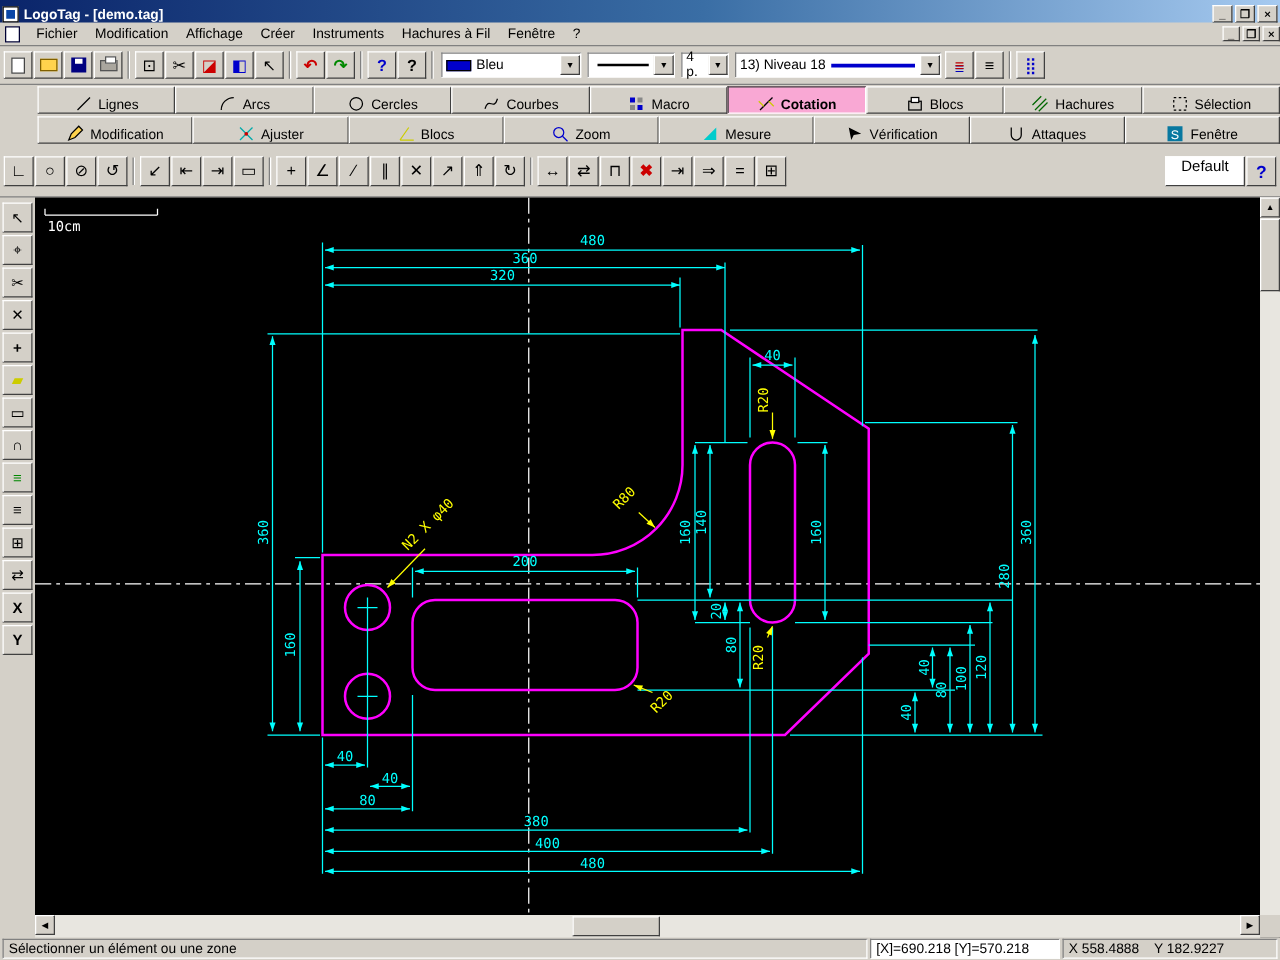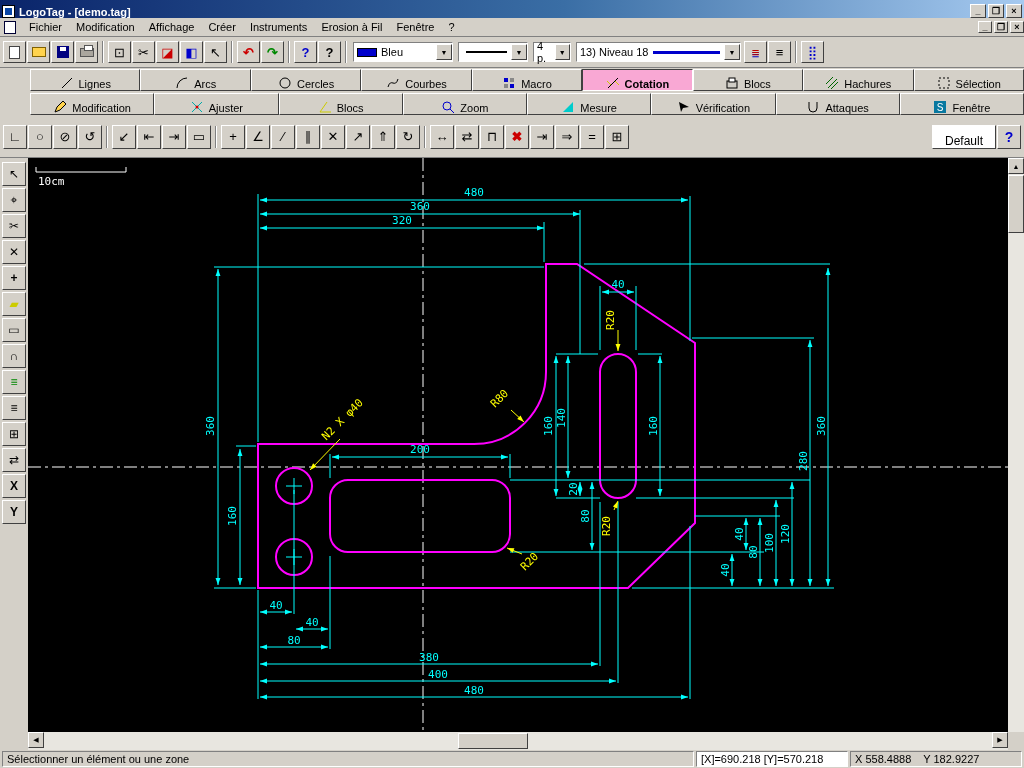--- a/index.html
+++ b/index.html
@@ -42,21 +42,21 @@
   #tabs1 { top:68px; height:24px; display:flex; padding-left:30px; }
   #tabs2 { top:92px; height:24px; display:flex; padding-left:30px; }
   .tab { flex:1; height:22px; margin-top:1px; display:flex; align-items:flex-end; justify-content:center; gap:5px; }
   .tab.active { background:#f9a8d4; border-color:#404040 #ffffff #ffffff #404040; font-weight:bold; }
   .ti { width:14px; height:14px; }
 
   
   #iconrow { top:116px; height:42px; display:flex; align-items:center; padding:0 3px; gap:1px; border-bottom:1px solid #808080; }
   #iconrow .tbtn { width:24px; height:24px; }
   .help-blue { color:#0000cc; font-weight:bold; font-size:14px; }
-  #default-btn { margin-left:auto; width:64px; height:24px; background:#fff; display:flex; align-items:flex-end; justify-content:center; font-size:12px; }
+  #default-btn { margin-left:auto; width:64px; height:24px; background:#fff; display:flex; align-items:flex-start; justify-content:center; font-size:12px; }
 
   
   #leftcol { position:absolute; left:0; top:158px; width:28px; height:592px; display:flex; flex-direction:column; align-items:center; padding-top:4px; gap:2px; }
   #leftcol .tbtn { width:24px; height:24px; font-size:12px; }
   #canvas { position:absolute; left:28px; top:158px; width:980px; height:574px; background:#000; }
   #canvas svg { display:block; }
 
   
   #vscroll { position:absolute; left:1008px; top:158px; width:16px; height:592px; background:#e8e6e0; }
   #hscroll { position:absolute; left:28px; top:732px; width:980px; height:18px; background:#e8e6e0; display:flex; }
@@ -97,21 +97,21 @@
   </div>
 </div>
 
 <div id="menubar" class="band">
   <div class="docicon"></div>
   <span class="menu-item">Fichier</span>
   <span class="menu-item">Modification</span>
   <span class="menu-item">Affichage</span>
   <span class="menu-item">Créer</span>
   <span class="menu-item">Instruments</span>
-  <span class="menu-item">Erosion à Fil</span>
+  <span class="menu-item">Hachures à Fil</span>
   <span class="menu-item">Fenêtre</span>
   <span class="menu-item">?</span>
   <div class="winbtns">
     <div class="wbtn r">_</div>
     <div class="wbtn r">❐</div>
     <div class="wbtn r">×</div>
   </div>
 </div>
 
 <div id="toolbar" class="band">
@@ -151,21 +151,21 @@
       <span style="color:#080;font-weight:bold">↷</span>
     </div>
   <div class="sep"></div>
   <div class="tbtn r">
       <span style="color:#00c;font-weight:bold">?</span>
     </div>
   <div class="tbtn r">
       <span style="font-weight:bold">?</span>
     </div>
   <div class="sep"></div>
-  <div class="combo" style="width:100px">
+  <div class="combo" style="width:112px">
     <span class="swatch"></span>
     <span>Bleu</span>
     <span class="cbtn r">▼</span>
   </div>
   <div class="combo" style="width:70px">
     <span class="lineprev"></span>
     <span class="cbtn r">▼</span>
   </div>
   <div class="combo" style="width:38px">
     <span>4 p.</span>

